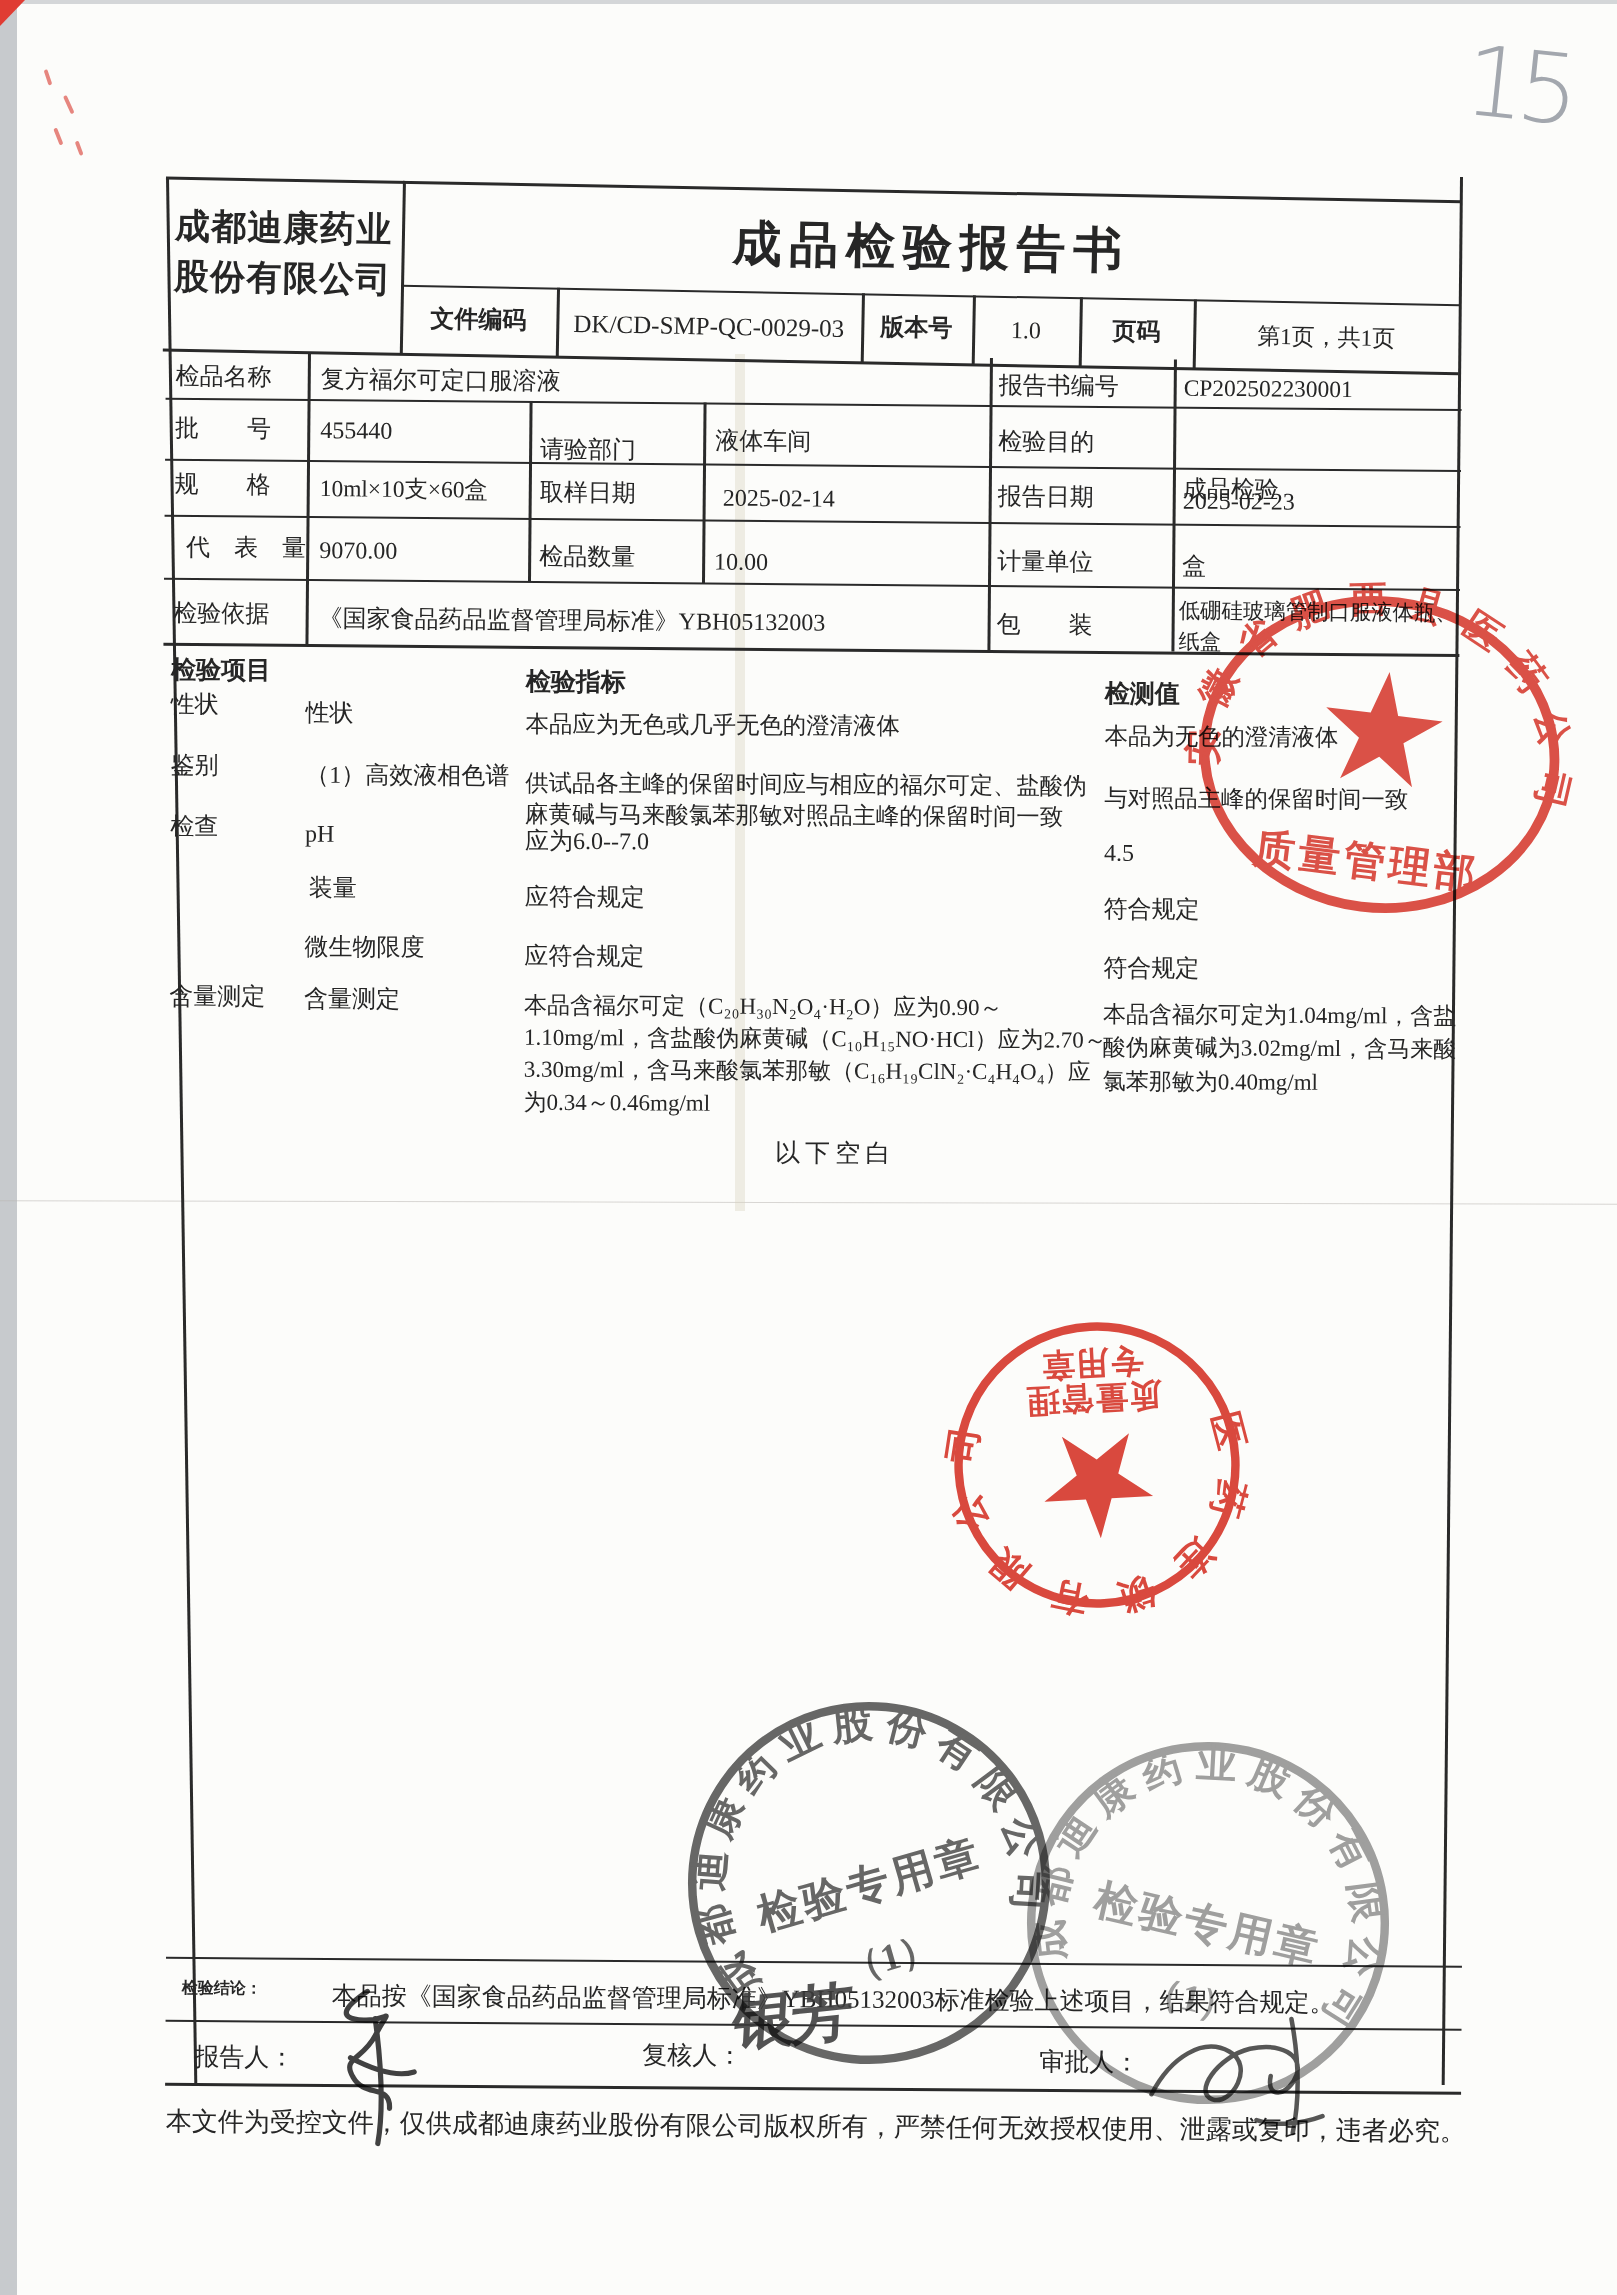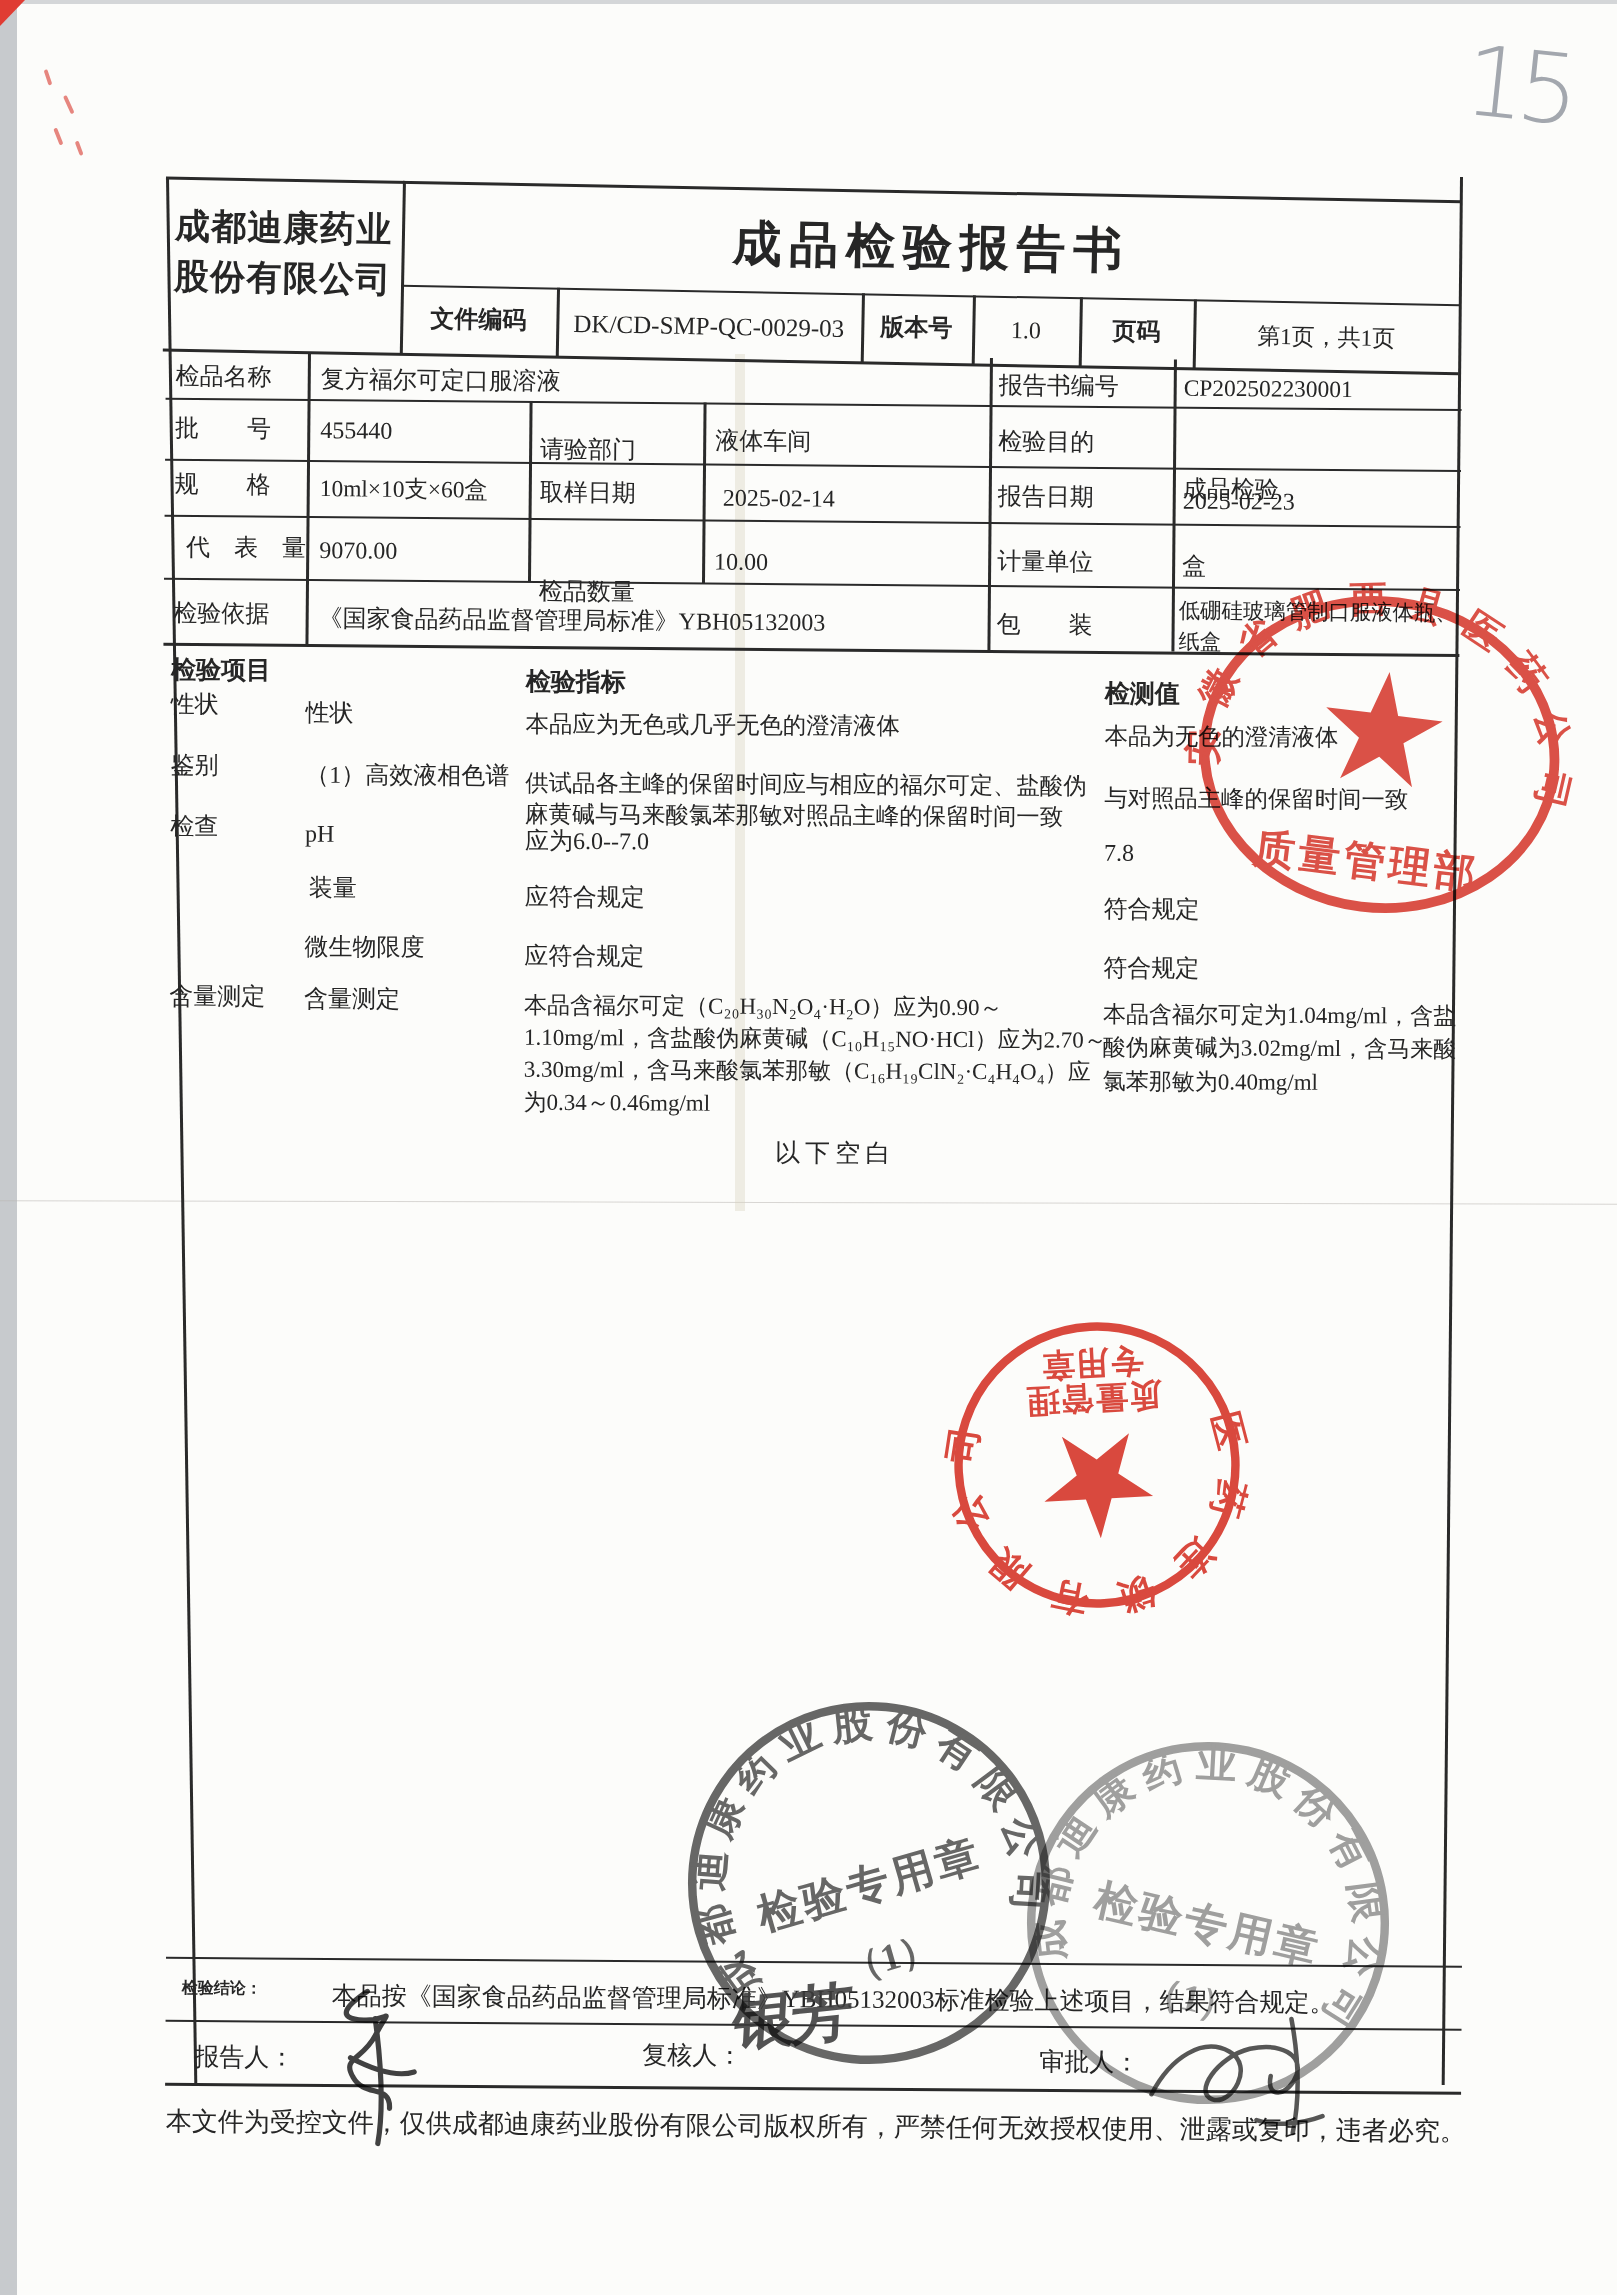--- a/index.html
+++ b/index.html
@@ -94,21 +94,21 @@
 
     <div class="t" style="left:9.7px;top:118px;">规　　格</div>
     <div class="t" style="left:155px;top:121px;font-size:23.4px;">10ml×10支×60盒</div>
     <div class="t" style="left:375px;top:123px;">取样日期</div>
     <div class="t" style="left:558px;top:127px;">2025-02-14</div>
     <div class="t" style="left:833px;top:123px;">报告日期</div>
     <div class="t" style="left:1018px;top:126px;">2025-02-23</div>
 
     <div class="t" style="left:9.7px;top:181px;padding-left:12px;">代　表　量</div>
     <div class="t" style="left:155px;top:183px;">9070.00</div>
-    <div class="t" style="left:375px;top:187px;margin-top:35px;">检品数量</div>
+    <div class="t" style="left:375px;top:187px;">检品数量</div>
     <div class="t" style="left:550px;top:191px;">10.00</div>
     <div class="t" style="left:833px;top:188px;">计量单位</div>
     <div class="t" style="left:1018px;top:191px;">盒</div>
 
     <div class="t" style="left:9.7px;top:247px;">检验依据</div>
     <div class="t" style="left:155px;top:251px;">《国家食品药品监督管理局标准》YBH05132003</div>
     <div class="t" style="left:833px;top:251px;">包　　装</div>
     <div class="t wrap" style="left:1015px;top:236px;width:279px;font-size:21.4px;line-height:1.45;">低硼硅玻璃管制口服液体瓶、纸盒</div>
   </div>
 
@@ -123,21 +123,21 @@
     <div class="t" style="left:939px;top:71px;font-size:23.4px;">本品为无色的澄清液体</div>
 
     <div class="t" style="left:5.2px;top:105px;">鉴别</div>
     <div class="t" style="left:140px;top:114px;">（1）高效液相色谱</div>
     <div class="t wrap" style="left:360px;top:121px;width:572px;font-size:23.4px;line-height:1.34;">供试品各主峰的保留时间应与相应的福尔可定、盐酸伪麻黄碱与马来酸氯苯那敏对照品主峰的保留时间一致</div>
     <div class="t wrap" style="left:939px;top:133px;width:364px;font-size:23.4px;">与对照品主峰的保留时间一致</div>
 
     <div class="t" style="left:5.2px;top:166px;">检查</div>
     <div class="t" style="left:140px;top:173px;">pH</div>
     <div class="t" style="left:360px;top:179px;">应为6.0--7.0</div>
-    <div class="t" style="left:939px;top:188px;">7.8</div>
+    <div class="t" style="left:939px;top:188px;">4.5</div>
 
     <div class="t" style="left:144px;top:227px;font-family:Liberation Serif, serif;">装量</div>
     <div class="t" style="left:360px;top:235px;">应符合规定</div>
     <div class="t" style="left:939px;top:244px;">符合规定</div>
 
     <div class="t" style="left:140px;top:286px;">微生物限度</div>
     <div class="t" style="left:360px;top:294px;">应符合规定</div>
     <div class="t" style="left:939px;top:303px;">符合规定</div>
 
     <div class="t" style="left:5.2px;top:336px;">含量测定</div>

